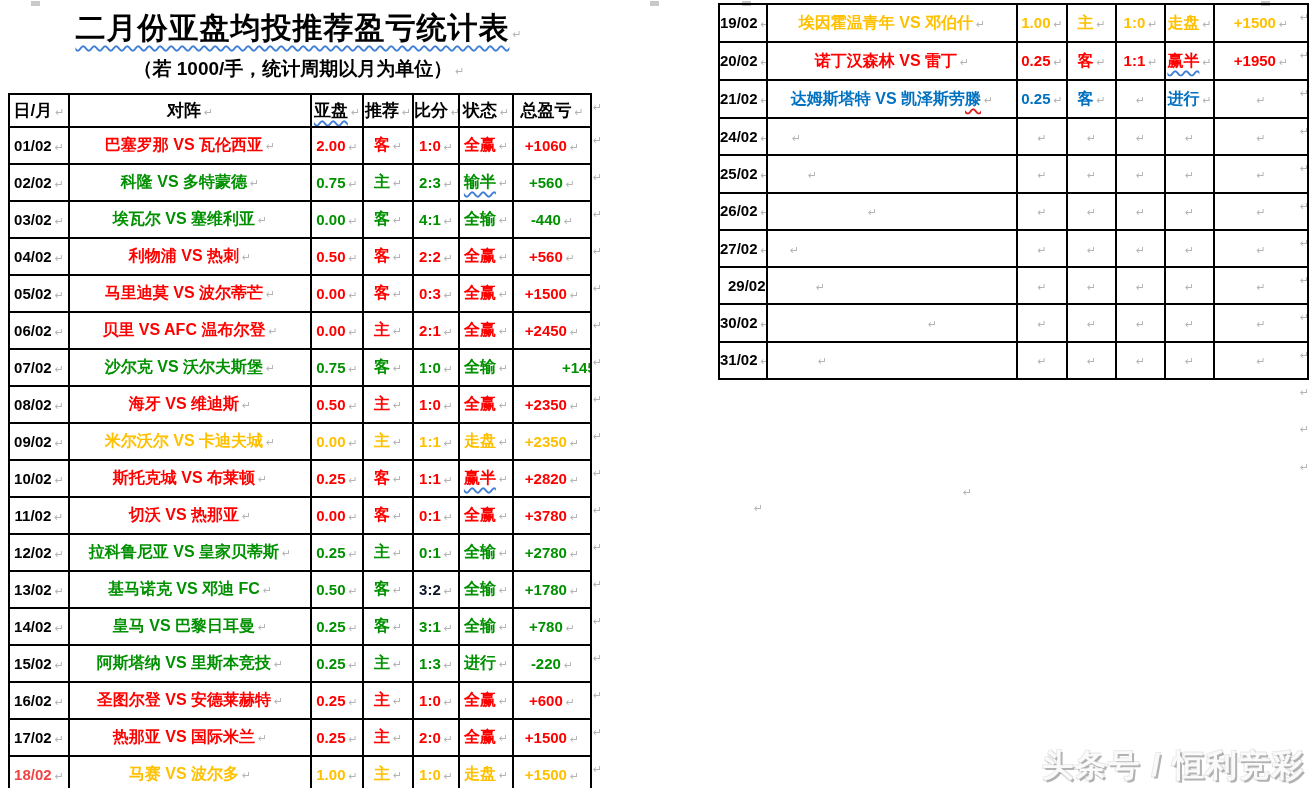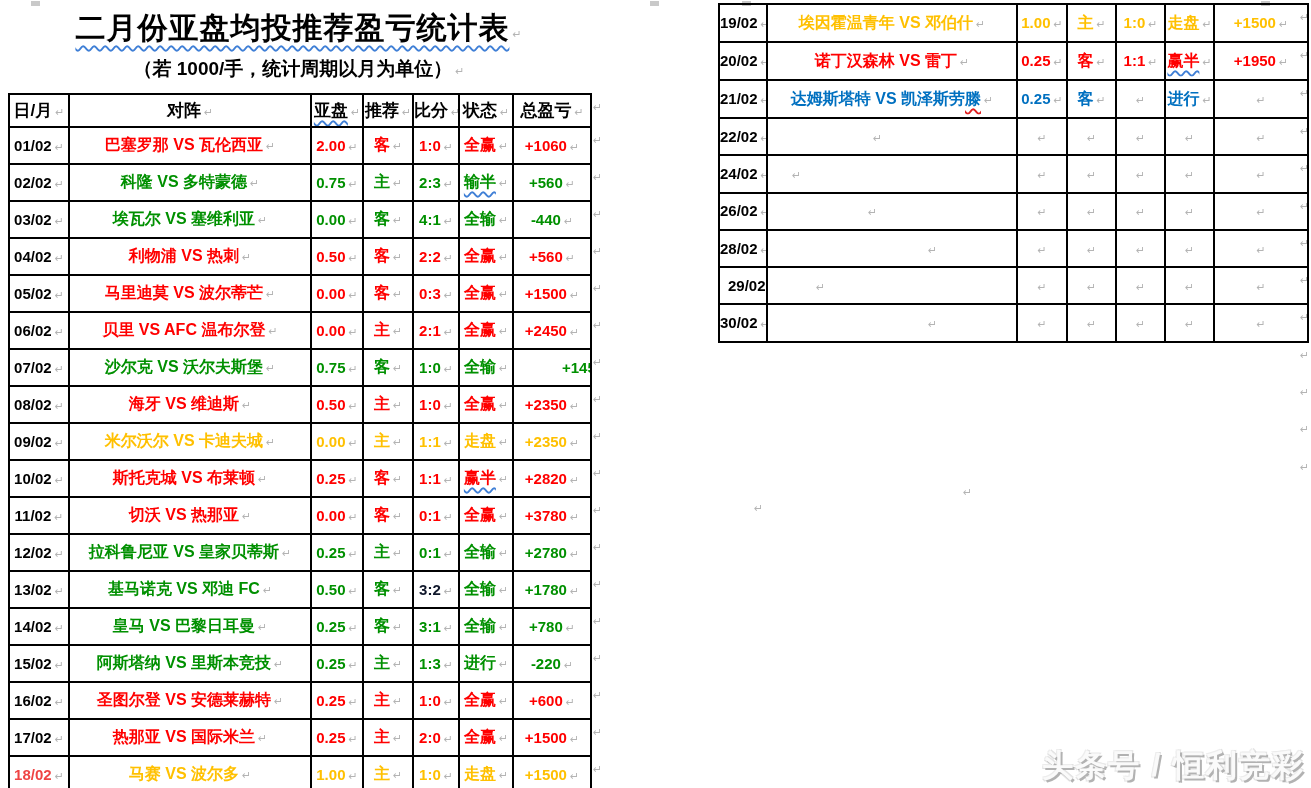--- a/index.html
+++ b/index.html
@@ -301,67 +301,76 @@
       <tr class="h38">
         <td class="date-cell"><span class="v" style="color: rgb(0, 0, 0);">21/02</span><span class="pm">↵</span></td>
         <td class="match-cell"><span class="v" style="color: rgb(0, 112, 192);">达姆斯塔特 VS 凯泽斯劳</span><span class="v sq-red" style="color: rgb(0, 112, 192);">滕</span><span class="pm">↵</span></td>
         <td class="num-cell"><span class="v" style="color: rgb(0, 112, 192);">0.25</span><span class="pm">↵</span></td>
         <td class="word-cell"><span class="v" style="color: rgb(0, 112, 192);">客</span><span class="pm">↵</span></td>
         <td class="num-cell"><span class="pm pm-only">↵</span></td>
         <td class="word-cell"><span class="v" style="color: rgb(0, 112, 192);">进行</span><span class="pm">↵</span></td>
         <td class="num-cell"><span class="pm pm-only">↵</span></td>
       </tr>
       <tr>
-        <td class="date-cell"><span class="v" style="color: rgb(0, 0, 0);">22/02</span><span class="pm">↵</span></td>
-        <td class="match-cell" style="text-align: left;"><span class="pm pm-only" style="margin-left: 105px;">↵</span></td>
-        <td class="num-cell"><span class="pm pm-only">↵</span></td>
-        <td class="word-cell"><span class="pm pm-only">↵</span></td>
-        <td class="num-cell"><span class="pm pm-only">↵</span></td>
-        <td class="word-cell"><span class="pm pm-only">↵</span></td>
-        <td class="num-cell"><span class="pm pm-only">↵</span></td>
-      </tr>
-      <tr>
         <td class="date-cell"><span class="v" style="color: rgb(0, 0, 0);">24/02</span><span class="pm">↵</span></td>
         <td class="match-cell" style="text-align: left;"><span class="pm pm-only" style="margin-left: 24px;">↵</span></td>
         <td class="num-cell"><span class="pm pm-only">↵</span></td>
         <td class="word-cell"><span class="pm pm-only">↵</span></td>
         <td class="num-cell"><span class="pm pm-only">↵</span></td>
         <td class="word-cell"><span class="pm pm-only">↵</span></td>
         <td class="num-cell"><span class="pm pm-only">↵</span></td>
       </tr>
       <tr>
+        <td class="date-cell"><span class="v" style="color: rgb(0, 0, 0);">25/02</span><span class="pm">↵</span></td>
+        <td class="match-cell" style="text-align: left;"><span class="pm pm-only" style="margin-left: 40px;">↵</span></td>
+        <td class="num-cell"><span class="pm pm-only">↵</span></td>
+        <td class="word-cell"><span class="pm pm-only">↵</span></td>
+        <td class="num-cell"><span class="pm pm-only">↵</span></td>
+        <td class="word-cell"><span class="pm pm-only">↵</span></td>
+        <td class="num-cell"><span class="pm pm-only">↵</span></td>
+      </tr>
+      <tr>
         <td class="date-cell"><span class="v" style="color: rgb(0, 0, 0);">26/02</span><span class="pm">↵</span></td>
         <td class="match-cell" style="text-align: left;"><span class="pm pm-only" style="margin-left: 100px;">↵</span></td>
         <td class="num-cell"><span class="pm pm-only">↵</span></td>
         <td class="word-cell"><span class="pm pm-only">↵</span></td>
         <td class="num-cell"><span class="pm pm-only">↵</span></td>
         <td class="word-cell"><span class="pm pm-only">↵</span></td>
         <td class="num-cell"><span class="pm pm-only">↵</span></td>
       </tr>
       <tr>
-        <td class="date-cell"><span class="v" style="color: rgb(0, 0, 0);">28/02</span><span class="pm">↵</span></td>
-        <td class="match-cell" style="text-align: left;"><span class="pm pm-only" style="margin-left: 160px;">↵</span></td>
+        <td class="date-cell"><span class="v" style="color: rgb(0, 0, 0);">27/02</span><span class="pm">↵</span></td>
+        <td class="match-cell" style="text-align: left;"><span class="pm pm-only" style="margin-left: 22px;">↵</span></td>
         <td class="num-cell"><span class="pm pm-only">↵</span></td>
         <td class="word-cell"><span class="pm pm-only">↵</span></td>
         <td class="num-cell"><span class="pm pm-only">↵</span></td>
         <td class="word-cell"><span class="pm pm-only">↵</span></td>
         <td class="num-cell"><span class="pm pm-only">↵</span></td>
       </tr>
       <tr>
         <td class="date-cell"><span class="v" style="color: rgb(0, 0, 0); margin-left: 8px;">29/02</span><span class="pm">↵</span></td>
         <td class="match-cell" style="text-align: left;"><span class="pm pm-only" style="margin-left: 48px;">↵</span></td>
         <td class="num-cell"><span class="pm pm-only">↵</span></td>
         <td class="word-cell"><span class="pm pm-only">↵</span></td>
         <td class="num-cell"><span class="pm pm-only">↵</span></td>
         <td class="word-cell"><span class="pm pm-only">↵</span></td>
         <td class="num-cell"><span class="pm pm-only">↵</span></td>
       </tr>
       <tr>
         <td class="date-cell"><span class="v" style="color: rgb(0, 0, 0);">30/02</span><span class="pm">↵</span></td>
         <td class="match-cell" style="text-align: left;"><span class="pm pm-only" style="margin-left: 160px;">↵</span></td>
+        <td class="num-cell"><span class="pm pm-only">↵</span></td>
+        <td class="word-cell"><span class="pm pm-only">↵</span></td>
+        <td class="num-cell"><span class="pm pm-only">↵</span></td>
+        <td class="word-cell"><span class="pm pm-only">↵</span></td>
+        <td class="num-cell"><span class="pm pm-only">↵</span></td>
+      </tr>
+      <tr>
+        <td class="date-cell"><span class="v" style="color: rgb(0, 0, 0);">31/02</span><span class="pm">↵</span></td>
+        <td class="match-cell" style="text-align: left;"><span class="pm pm-only" style="margin-left: 50px;">↵</span></td>
         <td class="num-cell"><span class="pm pm-only">↵</span></td>
         <td class="word-cell"><span class="pm pm-only">↵</span></td>
         <td class="num-cell"><span class="pm pm-only">↵</span></td>
         <td class="word-cell"><span class="pm pm-only">↵</span></td>
         <td class="num-cell"><span class="pm pm-only">↵</span></td>
       </tr>
     </tbody>
 </table>
 
 <div id="left-marks" class="marks-col" style="left:593px; top:93px;">

